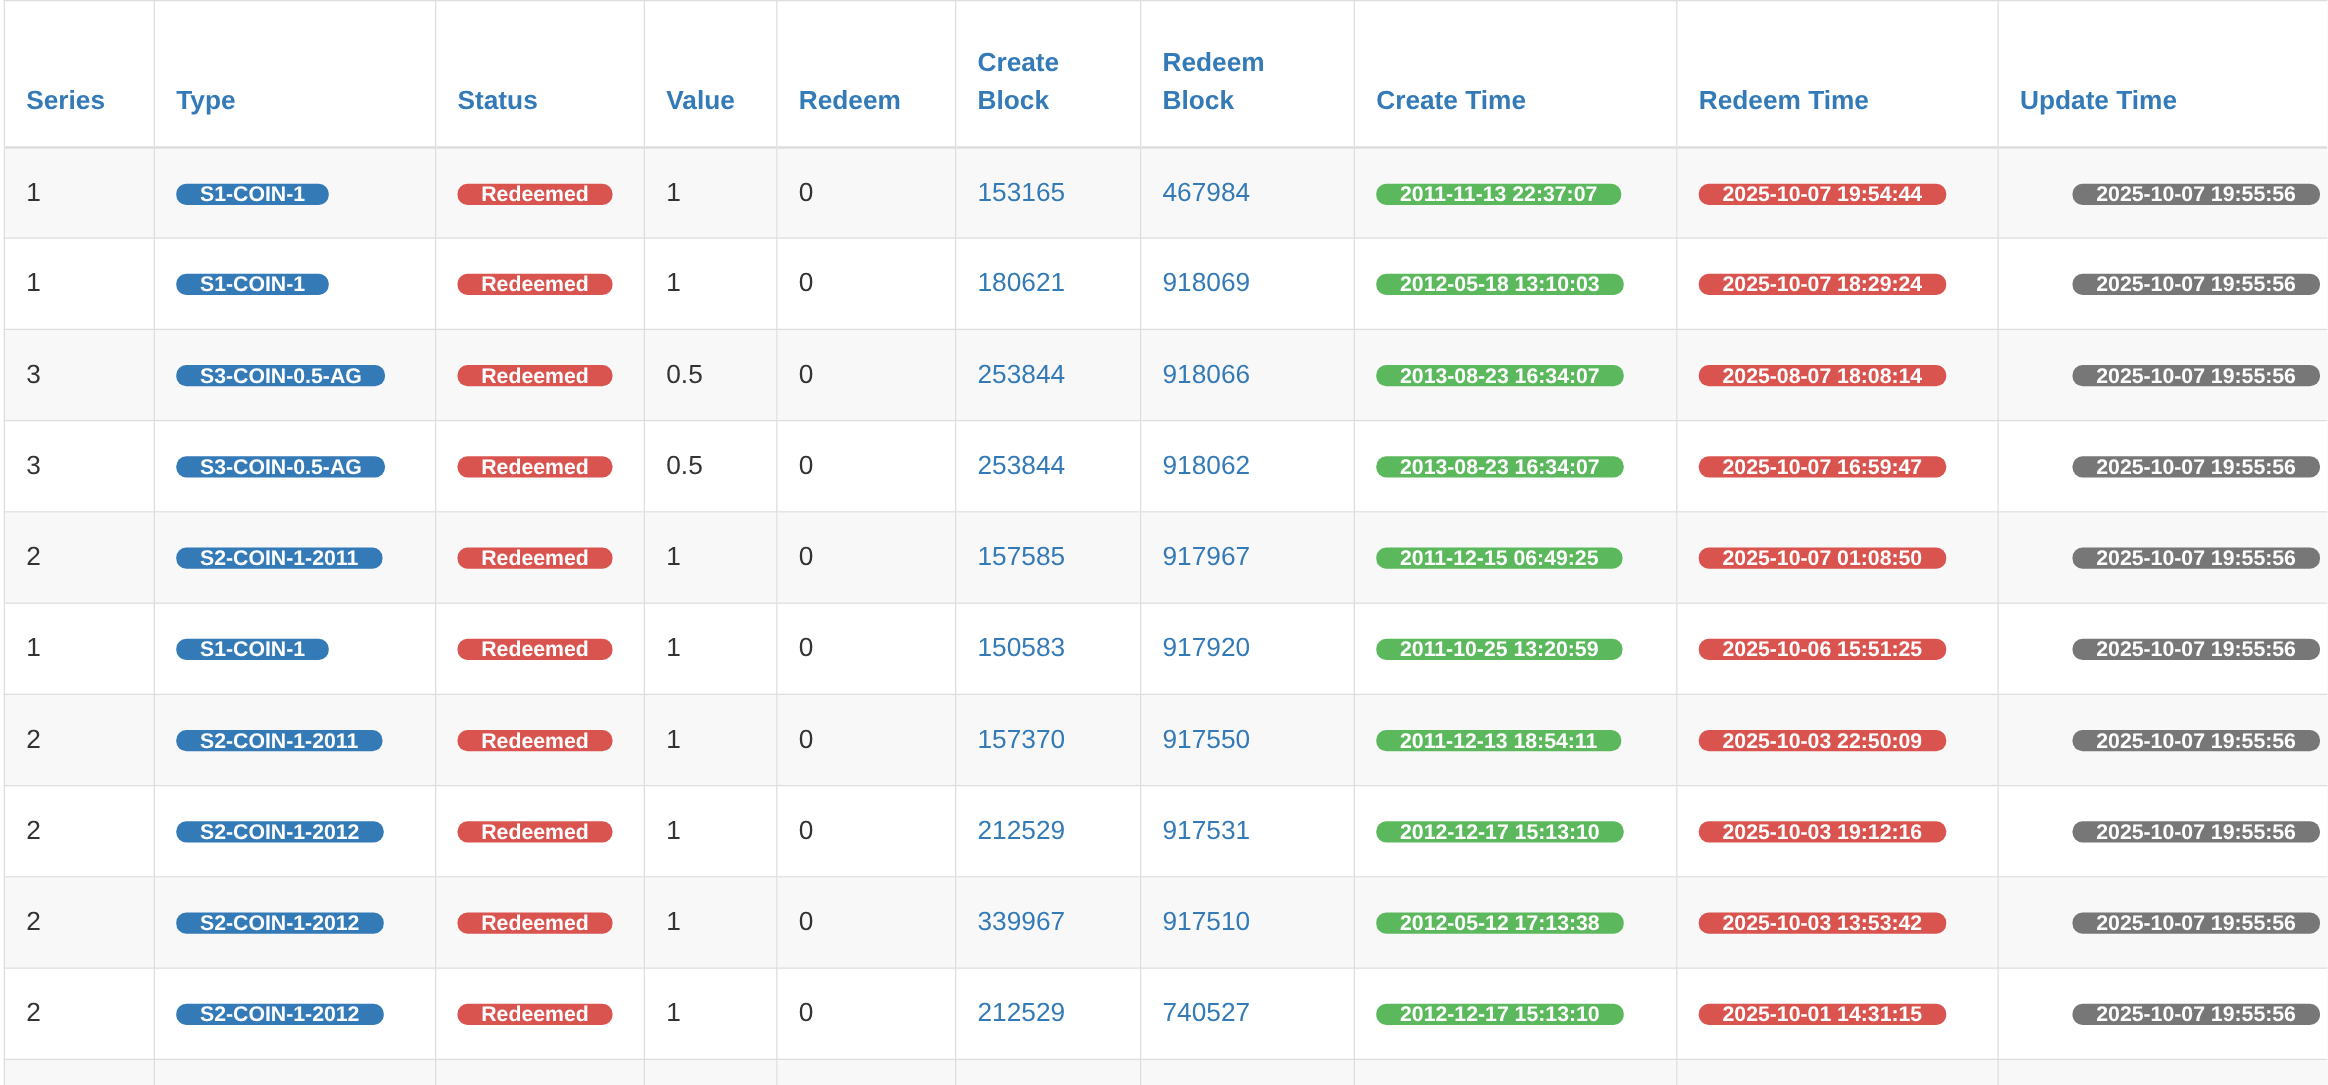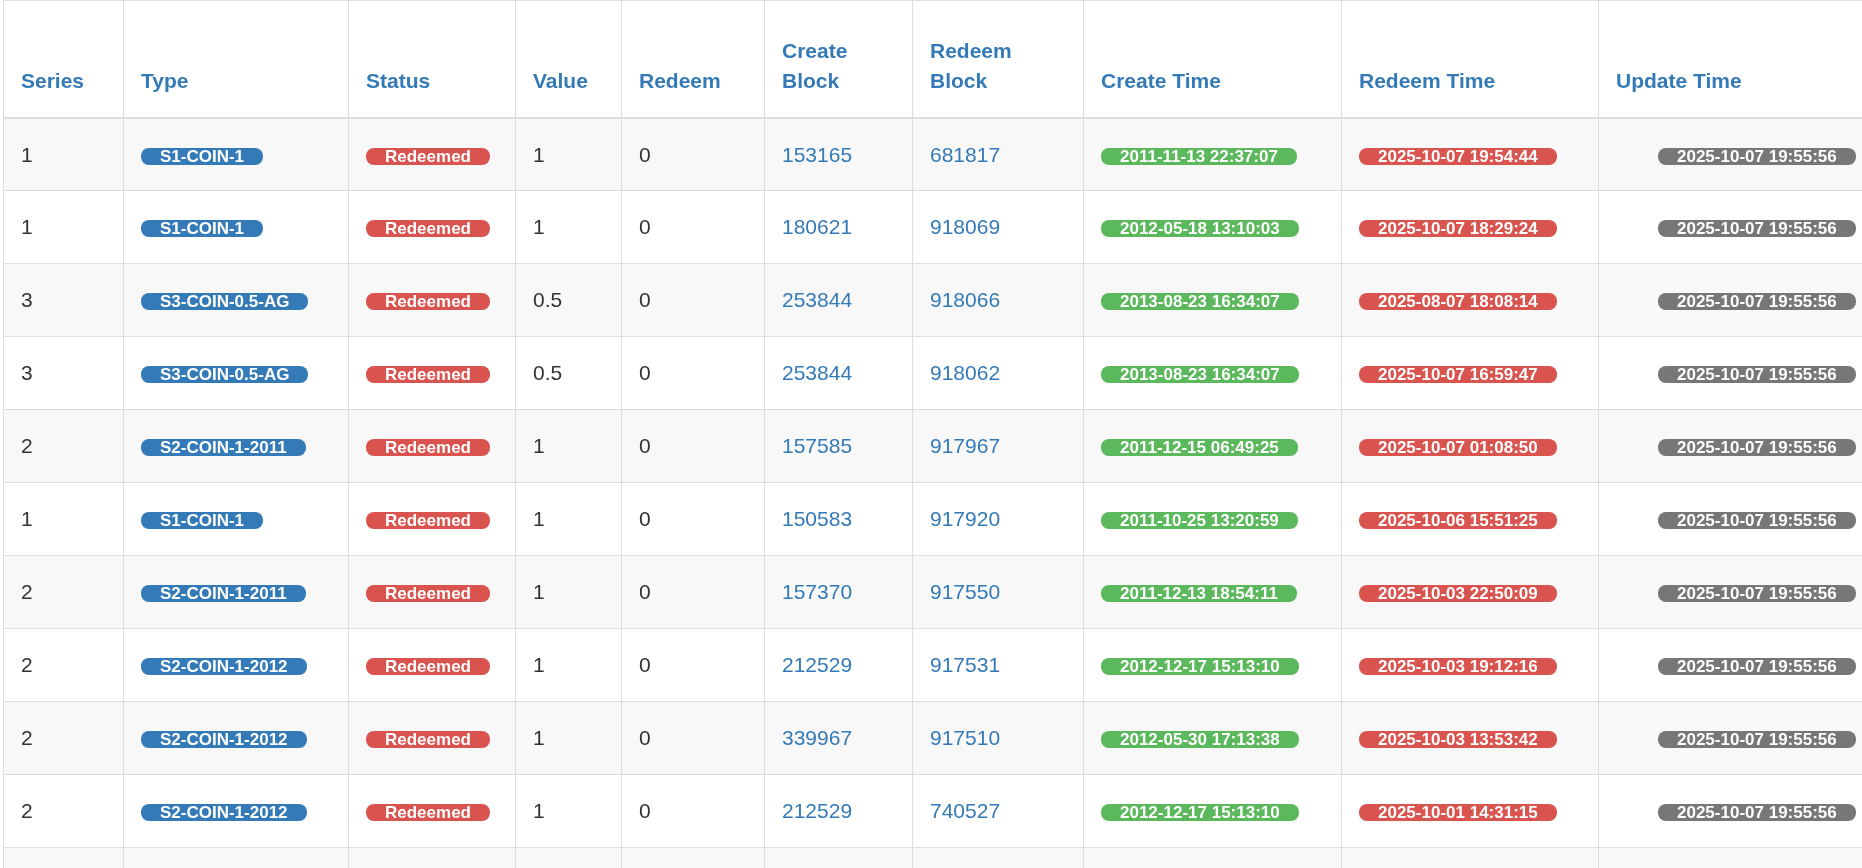--- a/index.html
+++ b/index.html
@@ -99,21 +99,21 @@
         </tr>
     </thead>
     <tbody>
         <tr>
           <td>1</td>
           <td><span class="badge badge-blue">S1-COIN-1</span></td>
           <td><span class="badge badge-red">Redeemed</span></td>
           <td>1</td>
           <td>0</td>
           <td><a class="block-link">153165</a></td>
-          <td><a class="block-link">681817</a></td>
+          <td><a class="block-link">467984</a></td>
           <td><span class="badge badge-green">2011-11-13 22:37:07</span></td>
           <td><span class="badge badge-red">2025-10-07 19:54:44</span></td>
           <td><span class="badge badge-gray">2025-10-07 19:55:56</span></td>
         </tr>
         <tr>
           <td>1</td>
           <td><span class="badge badge-blue">S1-COIN-1</span></td>
           <td><span class="badge badge-red">Redeemed</span></td>
           <td>1</td>
           <td>0</td>
@@ -196,21 +196,21 @@
           <td><span class="badge badge-gray">2025-10-07 19:55:56</span></td>
         </tr>
         <tr>
           <td>2</td>
           <td><span class="badge badge-blue">S2-COIN-1-2012</span></td>
           <td><span class="badge badge-red">Redeemed</span></td>
           <td>1</td>
           <td>0</td>
           <td><a class="block-link">339967</a></td>
           <td><a class="block-link">917510</a></td>
-          <td><span class="badge badge-green">2012-05-30 17:13:38</span></td>
+          <td><span class="badge badge-green">2012-05-12 17:13:38</span></td>
           <td><span class="badge badge-red">2025-10-03 13:53:42</span></td>
           <td><span class="badge badge-gray">2025-10-07 19:55:56</span></td>
         </tr>
         <tr>
           <td>2</td>
           <td><span class="badge badge-blue">S2-COIN-1-2012</span></td>
           <td><span class="badge badge-red">Redeemed</span></td>
           <td>1</td>
           <td>0</td>
           <td><a class="block-link">212529</a></td>

